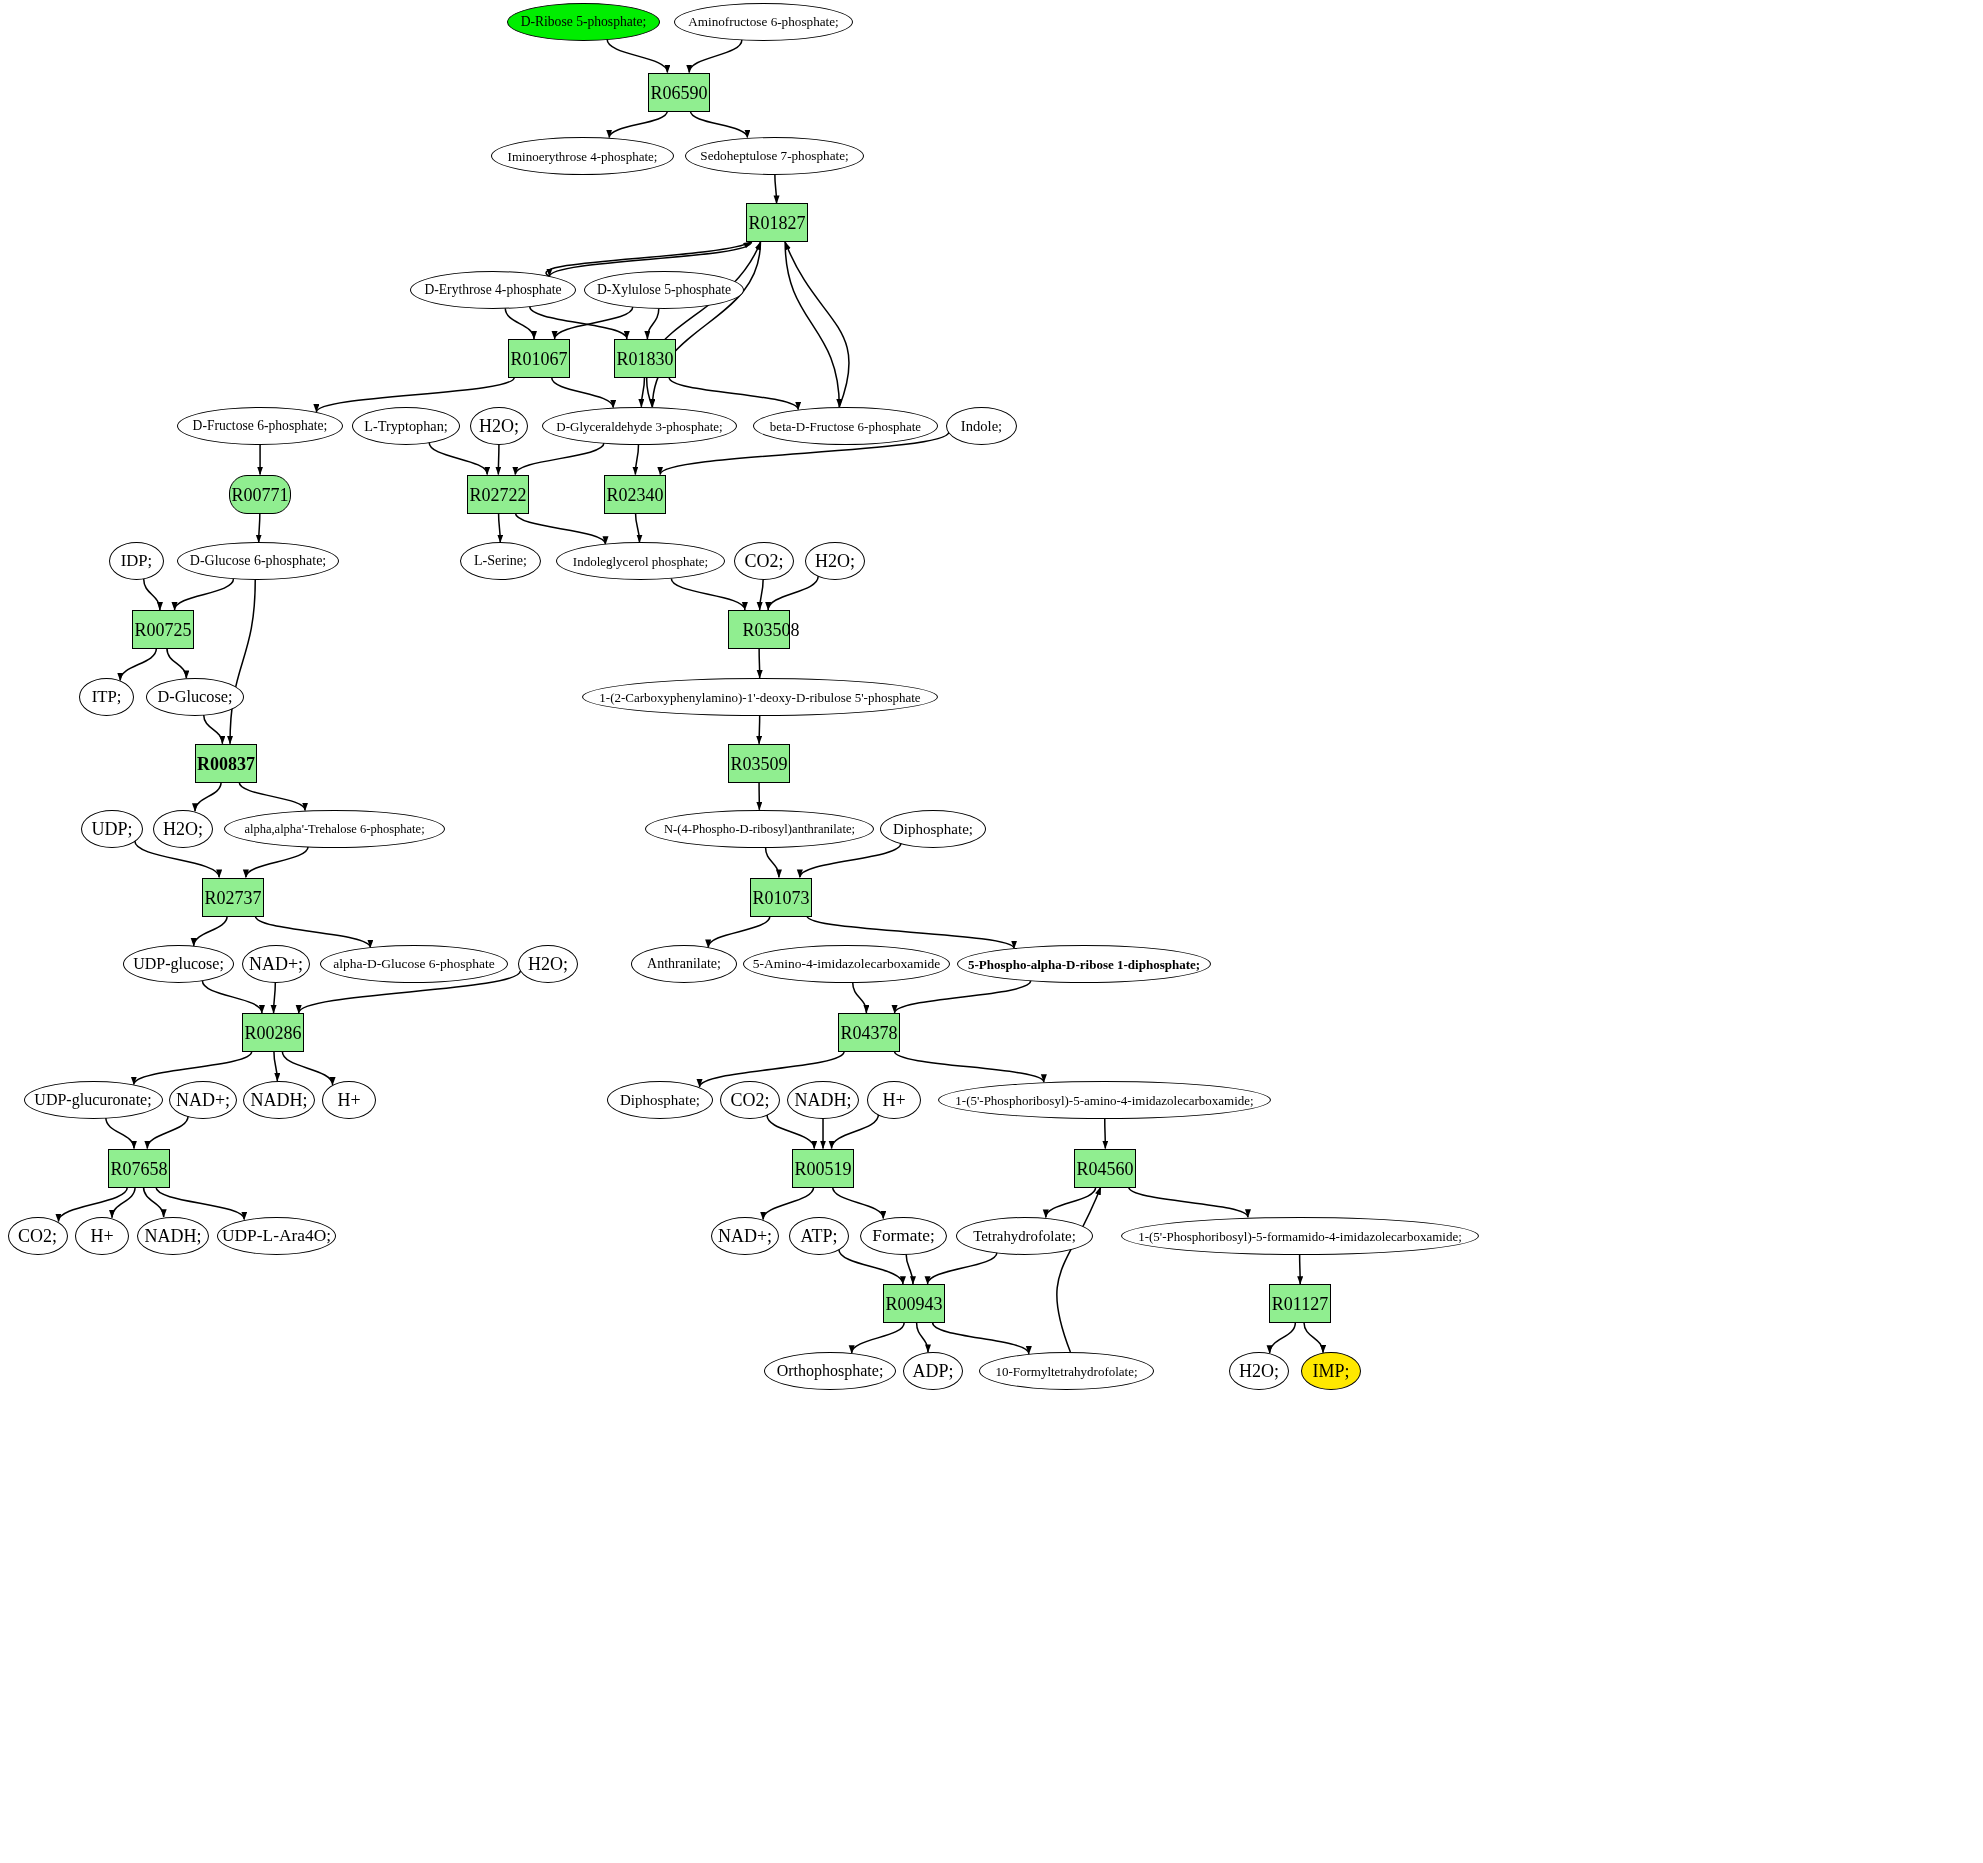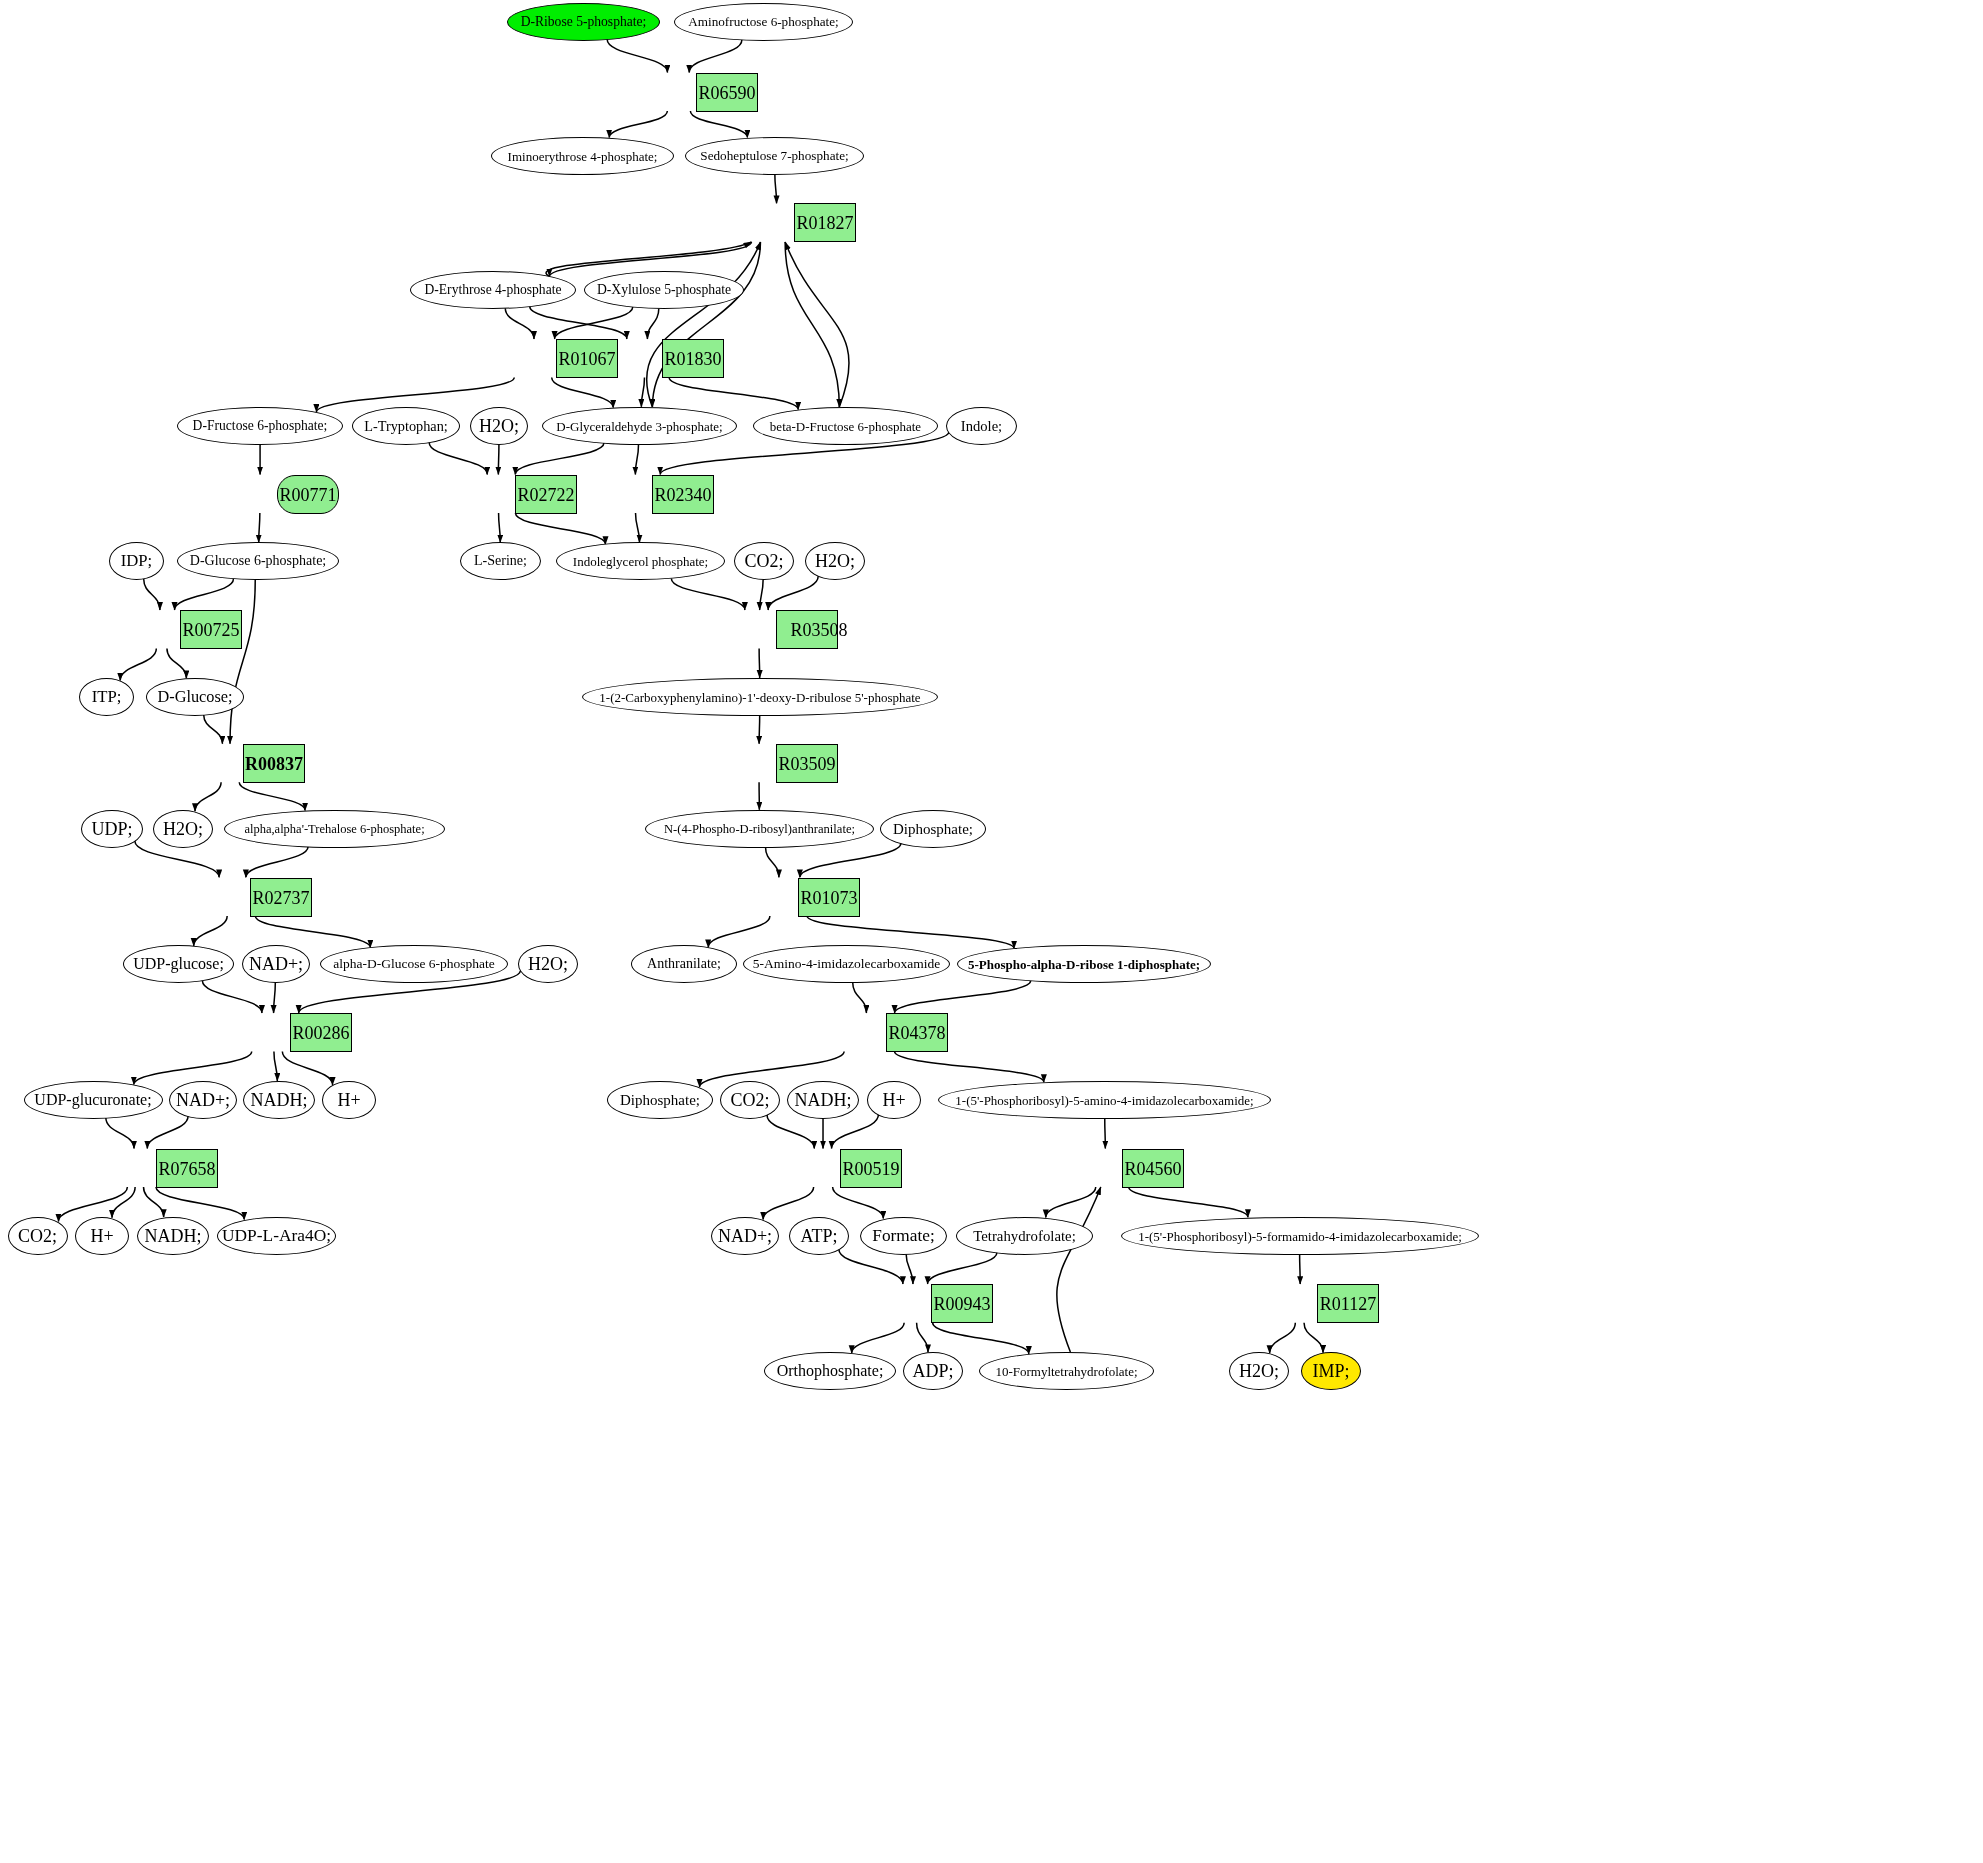--- a/index.html
+++ b/index.html
@@ -9,21 +9,21 @@
     background:#ffffff;
     font-family:"Liberation Serif","DejaVu Serif",serif;
     overflow:hidden;
   }
   #edges{position:absolute;left:0;top:0;width:1984px;height:1863px;pointer-events:none;}
   .node{position:absolute;display:flex;align-items:center;justify-content:center;
         box-sizing:border-box;text-align:center;white-space:nowrap;color:#000;}
   .cpd{border-radius:50%;border:1.3px solid #000;background:#ffffff;}
   .cpd.hl-green{background:#00ee00;}
   .cpd.hl-yellow{background:#ffe800;}
-  .rxn{border:1.3px solid #000;background:#90ee90;margin-left:48px;}
+  .rxn{border:1.3px solid #000;background:#90ee90;}
   .lbl{line-height:1;display:block;}
 </style>
 </head>
 <body>
 
 <div id="canvas">
   <svg id="edges" viewBox="0 0 2107 1979">
     <defs>
       <marker id="ah" markerWidth="10" markerHeight="10" refX="8.4" refY="3.2" orient="auto" markerUnits="userSpaceOnUse">
         <path d="M0,0 L9,3.2 L0,6.4 z" fill="#000"></path>

